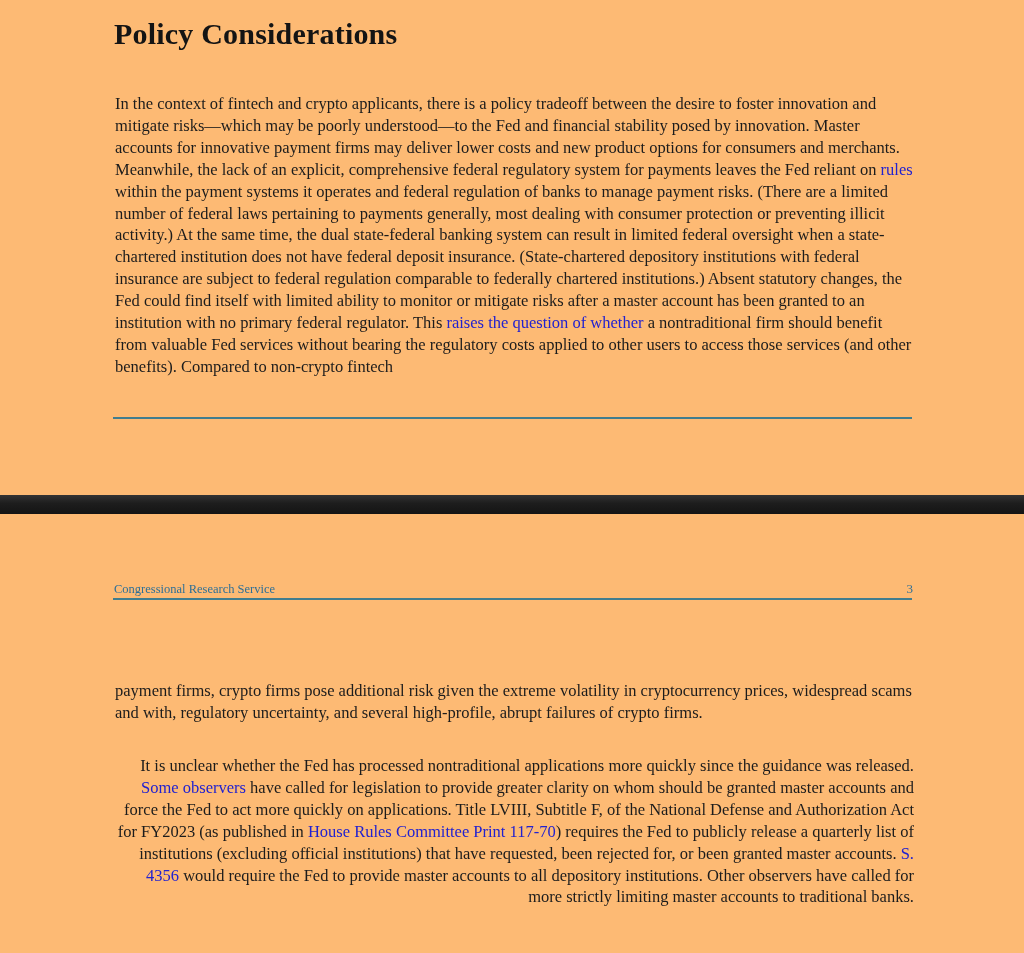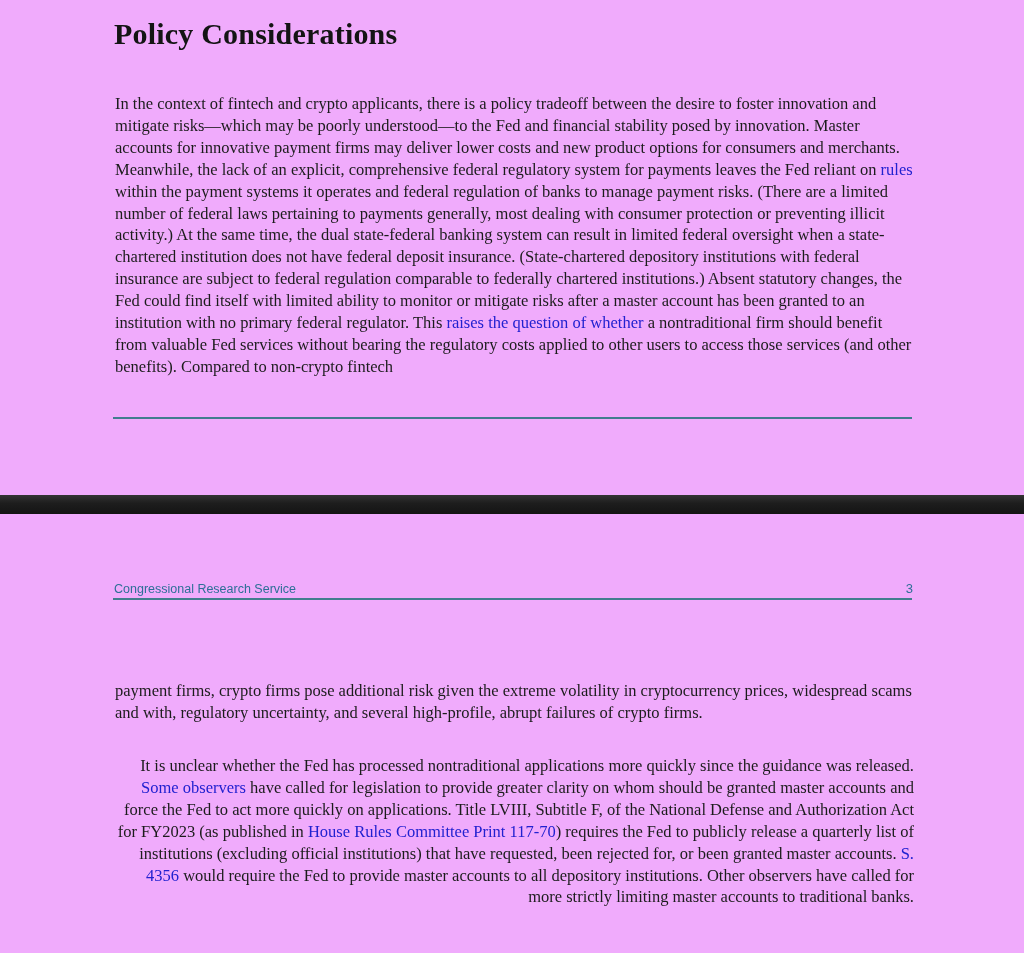--- a/index.html
+++ b/index.html
@@ -1,21 +1,21 @@
 <!DOCTYPE html>
 <html><head>
 <meta charset="utf-8">
 <style>
   * { margin: 0; padding: 0; box-sizing: border-box; }
   html, body { background: #ffffff; }
   .screen {
     position: relative;
     width: 1024px;
     height: 953px;
-    background: #f0abfc;
+    background: #fdba74;
     overflow: hidden;
     font-family: "Liberation Serif", serif;
   }
   .doc-heading {
     position: absolute;
     left: 114px;
     top: 17px;
     font-size: 30px;
     font-weight: bold;
     color: #141414;
@@ -59,21 +59,21 @@
     background: linear-gradient(180deg, #333333 0%, #1d1d1d 45%, #141414 100%);
   }
   .footer-row {
     position: absolute;
     left: 114px;
     top: 581px;
     width: 799px;
     display: flex;
     justify-content: space-between;
     align-items: baseline;
-    font-family: Liberation Sans, sans-serif;
+    font-family: Liberation Serif, serif;
     font-size: 12.5px;
     color: #2d6f97;
   }
   .footer-page-num { font-size: 13px; }
 </style>
 </head>
 <body>
 
 <div class="screen">
 

